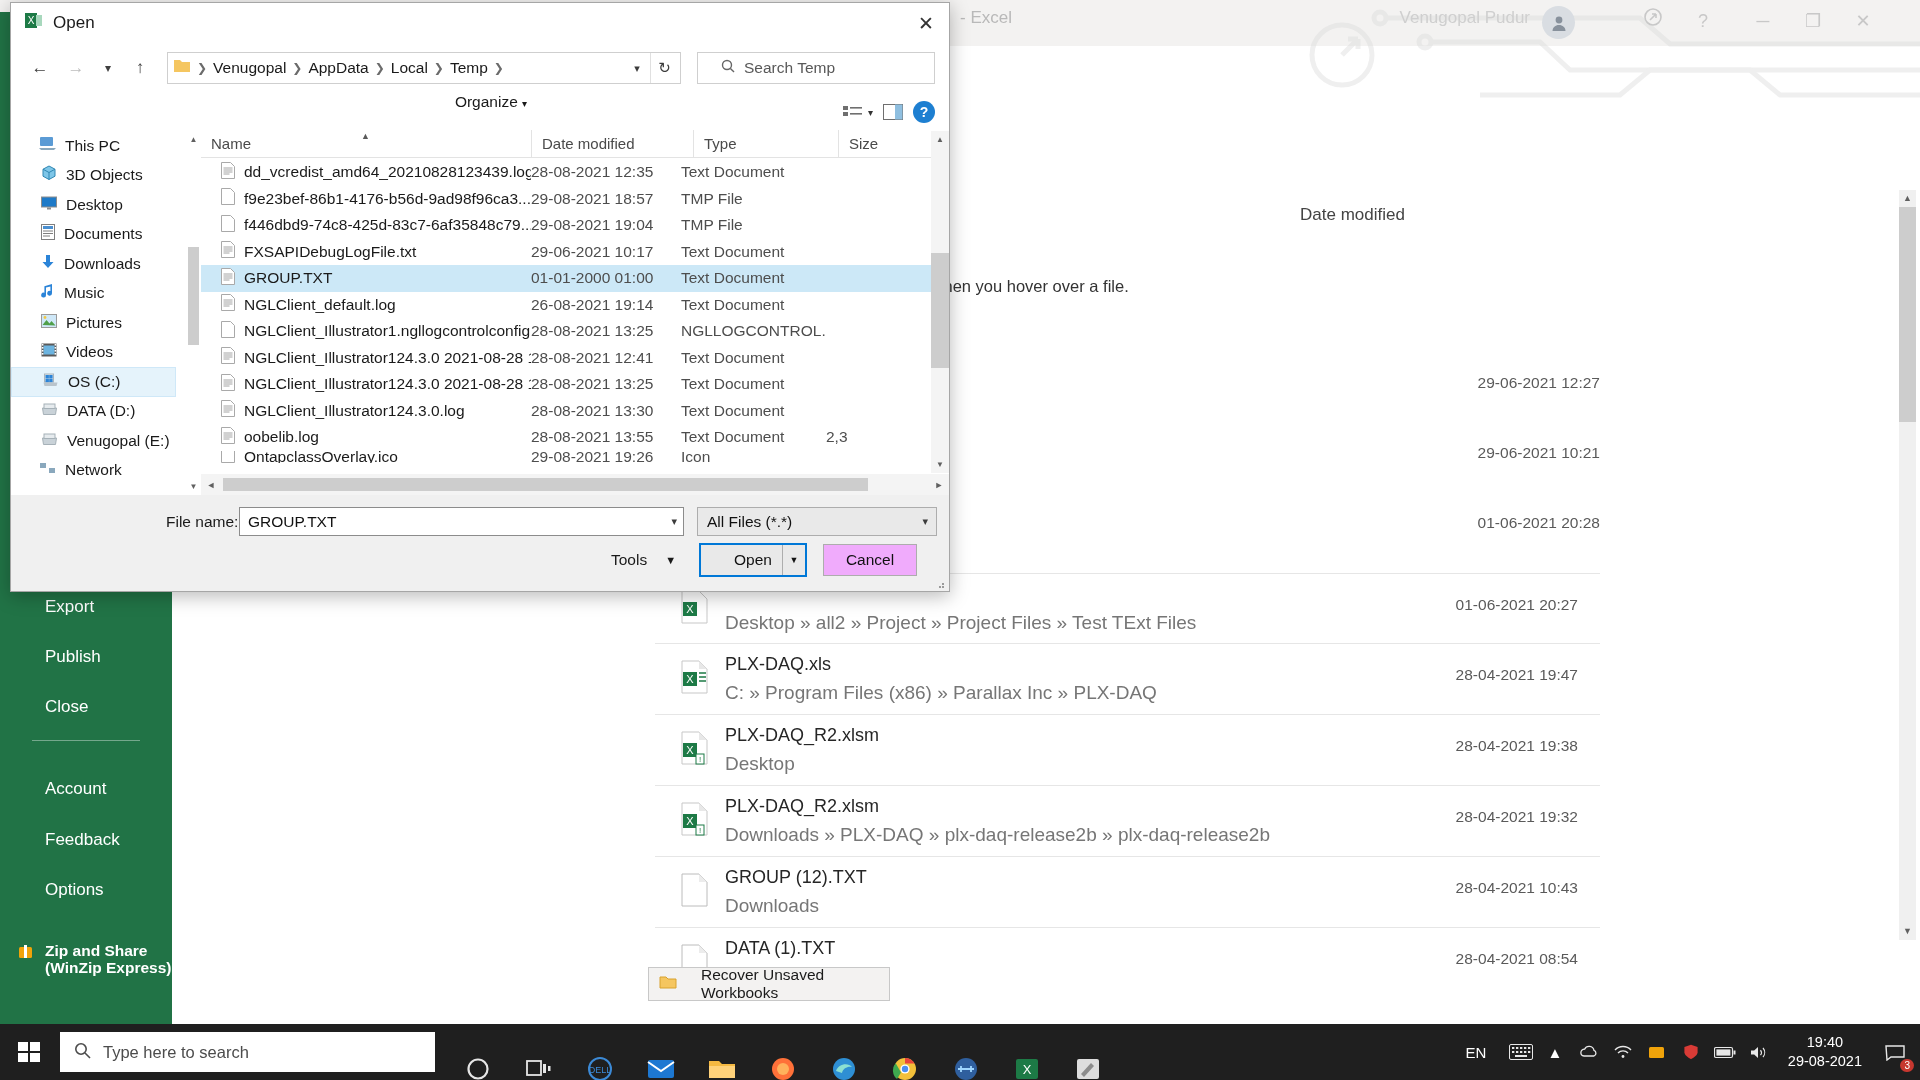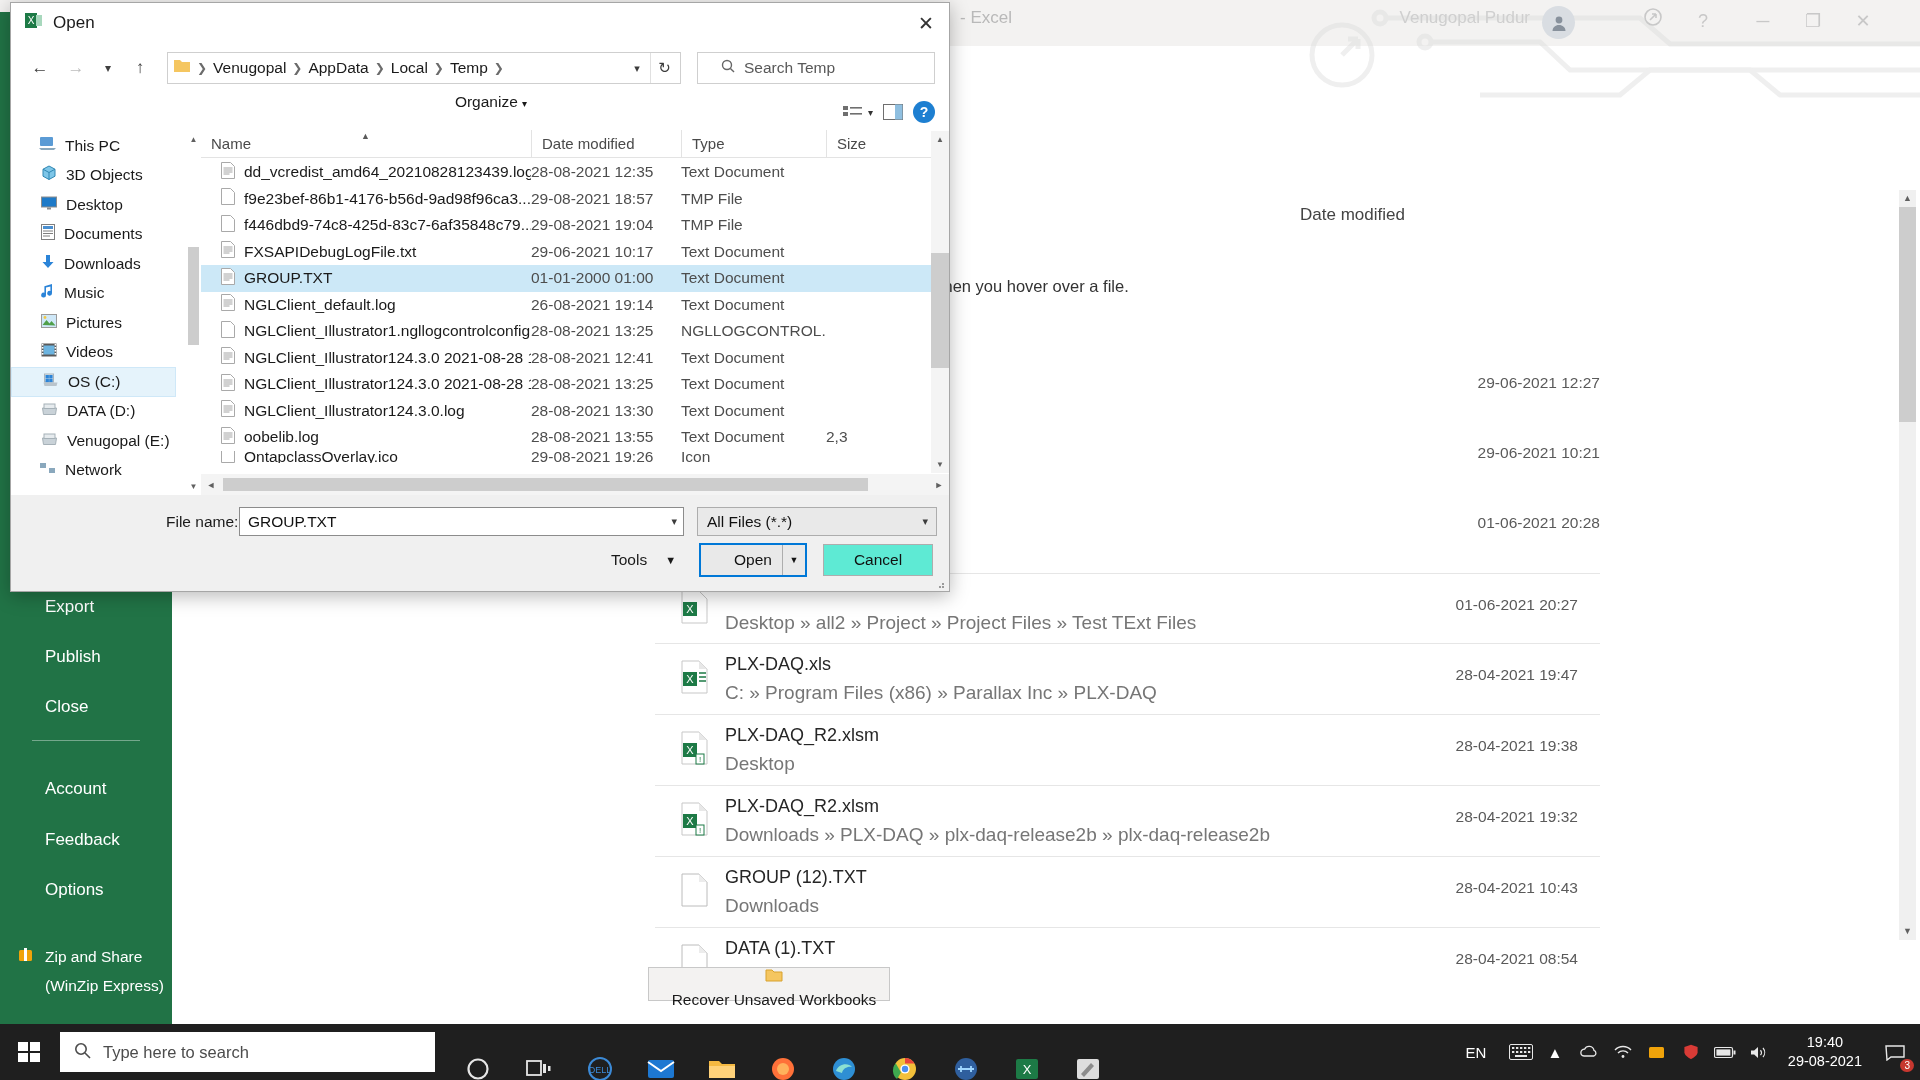--- a/index.html
+++ b/index.html
@@ -47,21 +47,21 @@
     position: absolute; left: 0; width: 172px; color: #ffffff;
     font-size: 17px; padding-left: 45px; height: 30px; line-height: 30px;
     white-space: nowrap;
   }
   .rail-sep {
     position: absolute; left: 32px; width: 108px; height: 1px;
     background: rgba(255,255,255,.38);
   }
   .rail-zip {
     position: absolute; left: 0; width: 172px; color: #ffffff;
-    font-size: 15.5px; padding-left: 45px; line-height: 29px;
+    font-size: 15.5px; padding-left: 45px; line-height: 17px; font-weight: bold;
   }
   .zip-ic { position: absolute; left: 17px; top: 2px; font-size: 15px; }
 
   
   .recent-header {
     position: absolute; left: 1300px; top: 205px;
     font-size: 17px; color: #444; white-space: nowrap;
   }
   .hint-text {
     position: absolute; left: 760px; top: 277px;
@@ -96,22 +96,22 @@
     background: #f0f0f0; color: #606060; font-size: 9px;
     text-align: center; line-height: 17px;
   }
   .scroll-thumb {
     position: absolute; left: 0; top: 17px; width: 17px; height: 215px;
     background: #cdcdcd;
   }
   .recover-btn {
     position: absolute; left: 648px; top: 967px; width: 242px; height: 34px;
     background: #f3f2f1; border: 1px solid #c8c8c8;
-    display: flex; align-items: center; padding-left: 10px; gap: 4px;
-    font-size: 15.5px; color: #1a1a1a; flex-direction: column;
+    display: flex; align-items: center; padding-left: 10px; gap: 24px;
+    font-size: 15.5px; color: #1a1a1a;
   }
 
   
   .taskbar {
     position: absolute; left: 0; bottom: 0; width: 1920px; height: 56px;
     background: #1f1f1f; display: flex; align-items: center;
   }
   .start-btn {
     width: 58px; height: 56px; display: flex; align-items: center; justify-content: center;
   }
@@ -289,22 +289,22 @@
   .open-btn {
     position: absolute; left: 688px; top: 48px; width: 108px; height: 34px;
     background: #e9e9e9; border: 2px solid #0078d7; display: flex; align-items: center;
     justify-content: center; font-size: 15.5px; color: #111;
   }
   .open-split {
     position: absolute; right: 0; top: 0; bottom: 0; width: 23px; border-left: 1px solid #adadad;
     display: flex; align-items: center; justify-content: center; font-size: 9px;
   }
   .cancel-btn {
-    position: absolute; left: 812px; top: 49px; width: 110px; height: 32px;
-    background: #5eead4; border: 1px solid #adadad; display: flex; align-items: center;
+    position: absolute; left: 812px; top: 49px; width: 94px; height: 32px;
+    background: #f0abfc; border: 1px solid #adadad; display: flex; align-items: center;
     justify-content: center; font-size: 15.5px; color: #111;
   }
   .resize-grip { position: absolute; right: 3px; bottom: 3px; width: 12px; height: 12px; }
 </style>
 </head>
 <body>
 
 <div id="root">
 
   <div class="excel-bg">
@@ -647,21 +647,21 @@
         </div>
       </div>
 
       <div class="filepane">
         <div class="fp-hdr">
           <div class="col" style="width:330px;">
             <span>Name</span>
             <span class="sort-caret">▲</span>
           </div>
           <div class="col" style="width:150px;">Date modified</div>
-          <div class="col" style="width:145px;">Type</div>
+          <div class="col" style="width:145px;margin-left:12px;">Type</div>
           <div class="col" style="width:70px;">Size</div>
         </div>
 
         <div class="fp-rows">
           <div class="frow">
             <div class="c-name">
                 <span><svg width="14" height="17" viewBox="0 0 14 17">
                     <path d="M0.5 0.5h9l4 4v12H0.5z" fill="#fff" stroke="#a9a9a9"></path>
                     <path d="M2.5 6h9M2.5 8h9M2.5 10h9M2.5 12h6" stroke="#9a9a9a" stroke-width="0.9"></path>
                   </svg></span>

